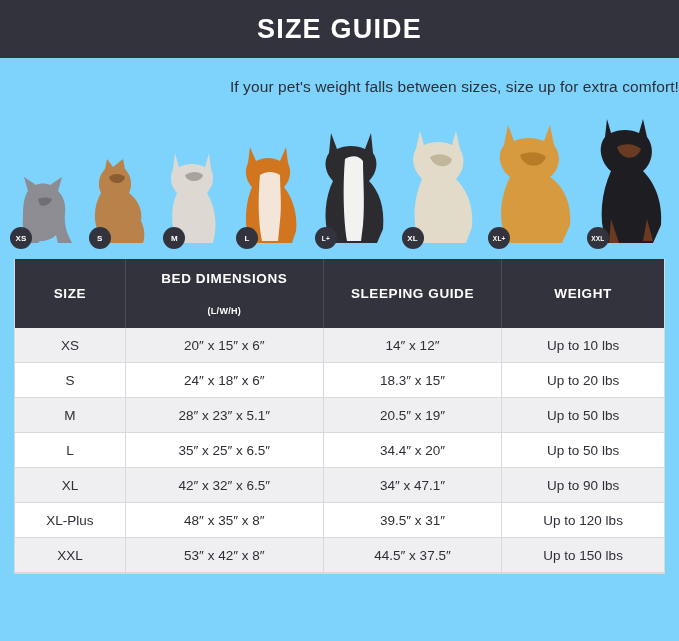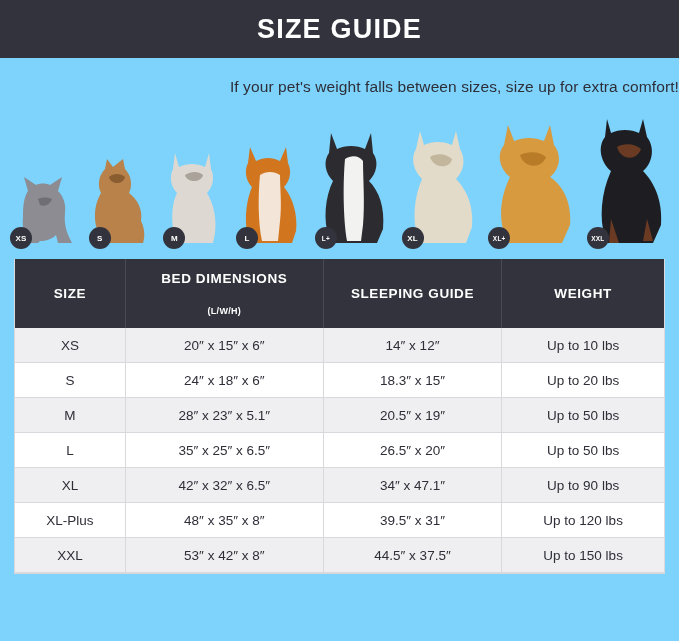--- a/index.html
+++ b/index.html
@@ -244,21 +244,21 @@
         </tr>
         <tr>
           <td>M</td>
           <td>28″ x 23″ x 5.1″</td>
           <td>20.5″ x 19″</td>
           <td>Up to 50 lbs</td>
         </tr>
         <tr>
           <td>L</td>
           <td>35″ x 25″ x 6.5″</td>
-          <td>26.5″ x 20″</td>
+          <td>34.4″ x 20″</td>
           <td>Up to 50 lbs</td>
         </tr>
         <tr>
           <td>XL</td>
           <td>42″ x 32″ x 6.5″</td>
           <td>34″ x 47.1″</td>
           <td>Up to 90 lbs</td>
         </tr>
         <tr>
           <td>XL-Plus</td>

